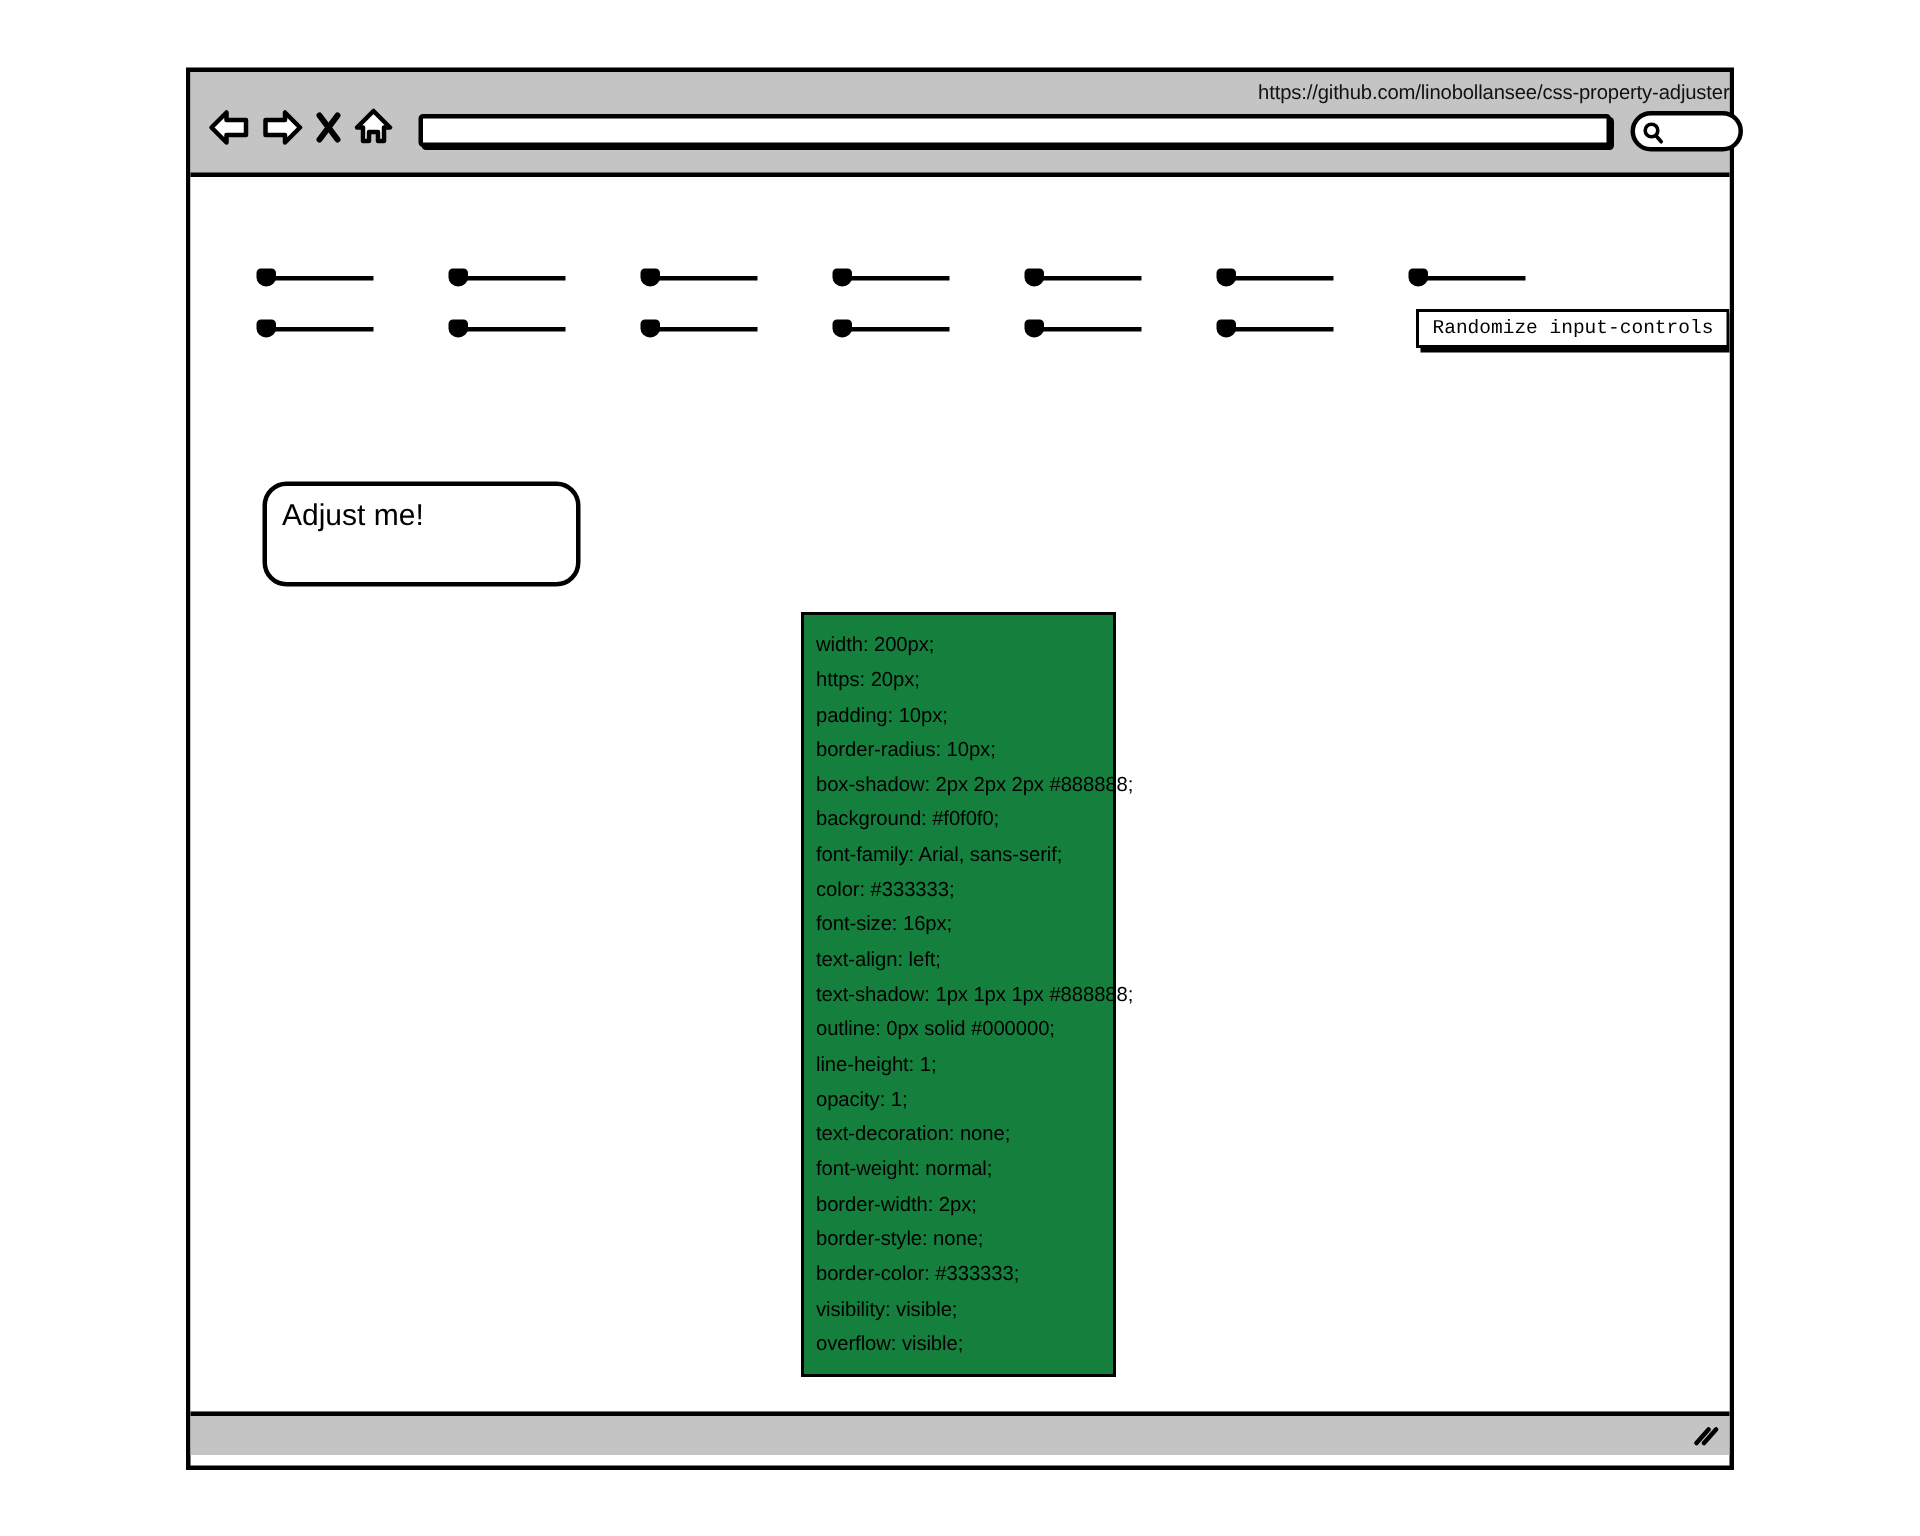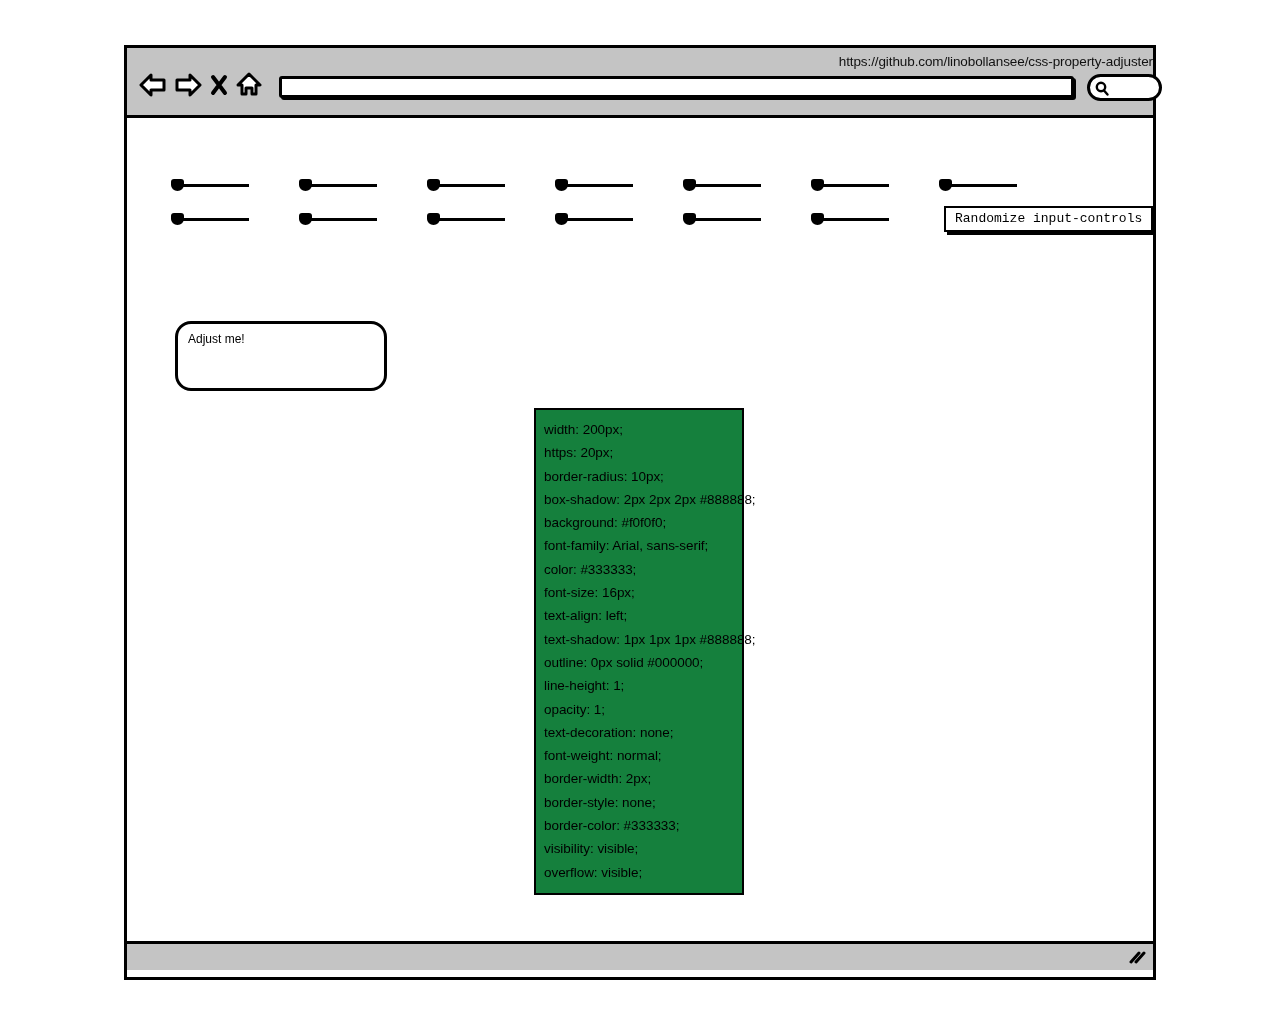--- a/index.html
+++ b/index.html
@@ -158,21 +158,21 @@
     left: 48px;
     top: 203px;
     width: 212px;
     height: 70px;
     border: 3px solid #000000;
     border-radius: 16px;
     background: #ffffff;
     box-sizing: border-box;
   }
   #preview-text {
-    font-size: 12px;
+    font-size: 20px;
     color: #000000;
     padding: 9px 0 0 10px;
     line-height: 1.1;
   }
 
   
   #css-output-box {
     position: absolute;
     left: 407px;
     top: 290px;
@@ -337,20 +337,21 @@
       </div>
     </div>
 
     <div id="preview-box">
       <div id="preview-text">Adjust me!</div>
     </div>
 
     <div id="css-output-box">
       <div class="css-line">width: 200px;</div>
       <div class="css-line">https: 20px;</div>
+      <div class="css-line">padding: 10px;</div>
       <div class="css-line">border-radius: 10px;</div>
       <div class="css-line">box-shadow: 2px 2px 2px #888888;</div>
       <div class="css-line">background: #f0f0f0;</div>
       <div class="css-line">font-family: Arial, sans-serif;</div>
       <div class="css-line">color: #333333;</div>
       <div class="css-line">font-size: 16px;</div>
       <div class="css-line">text-align: left;</div>
       <div class="css-line">text-shadow: 1px 1px 1px #888888;</div>
       <div class="css-line">outline: 0px solid #000000;</div>
       <div class="css-line">line-height: 1;</div>

